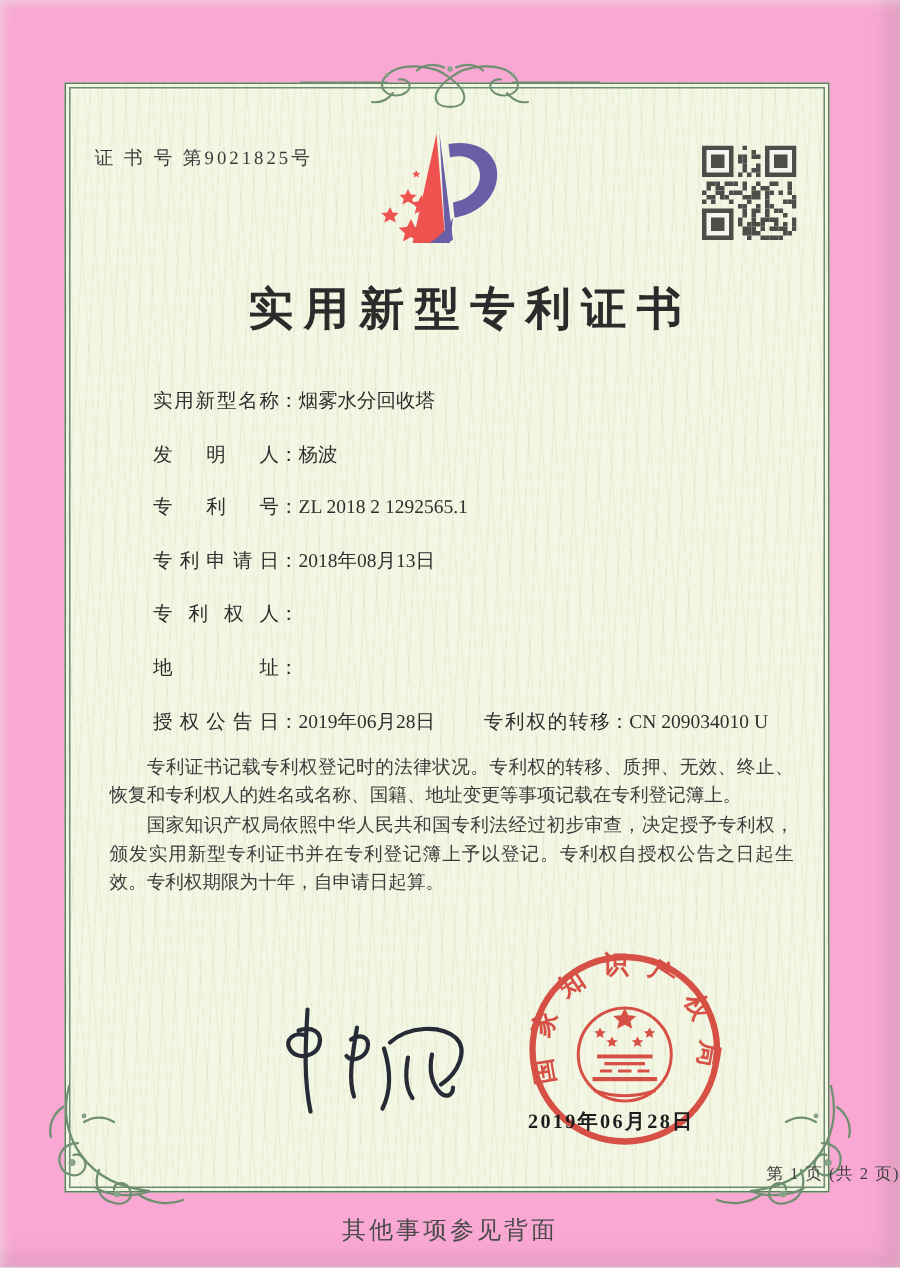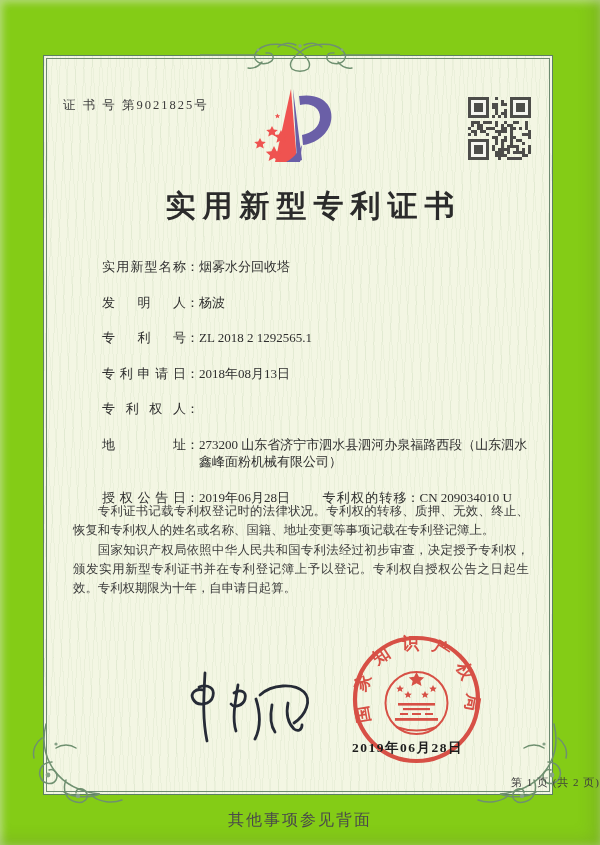--- a/index.html
+++ b/index.html
@@ -1,18 +1,18 @@
 <!DOCTYPE html>
 <html><head>
 <meta charset="utf-8">
 <style>
   html,body{margin:0;padding:0;background:#e8e6de;}
   .page{
     position:relative;width:600px;height:845px;margin:0 auto;
-    background:#84cc16;overflow:hidden;
+    background:#f9a8d4;overflow:hidden;
     font-family:"Liberation Serif","DejaVu Serif",serif;
     box-shadow:inset -7px -5px 16px rgba(90,90,80,.18), inset 2px 2px 8px rgba(255,255,255,.5);
   }
   
   .sheet{
     position:absolute;left:43px;top:55px;width:510px;height:740px;
     border:1.6px solid #5c7f62;box-sizing:border-box;
     background:
       repeating-linear-gradient(93deg, rgba(150,180,130,.10) 0 1px, transparent 1px 8px),
       repeating-linear-gradient(86deg, rgba(140,175,125,.08) 0 1px, transparent 1px 9px),
@@ -284,21 +284,20 @@
         <span class="fcolon">：</span>
         <span class="fvalue">2018年08月13日</span>
     </div>
     <div class="frow">
       <span class="flabel">专利权人</span>
         <span class="fcolon">：</span>
     </div>
     <div class="frow">
       <span class="flabel">地址</span>
         <span class="fcolon">：</span>
-        <span class="fvalue">273200 山东省济宁市泗水县泗河办泉福路西段（山东泗水鑫峰面粉机械有限公司）</span>
     </div>
     <div class="grant-row">
       <span class="gpair">
         <span class="flabel">授权公告日</span>
           <span class="fcolon">：</span>
           <span class="fvalue">2019年06月28日</span>
       </span>
       <span class="gpair">
         <span class="flabel">专利权的转移</span>
           <span class="fcolon">：</span>

